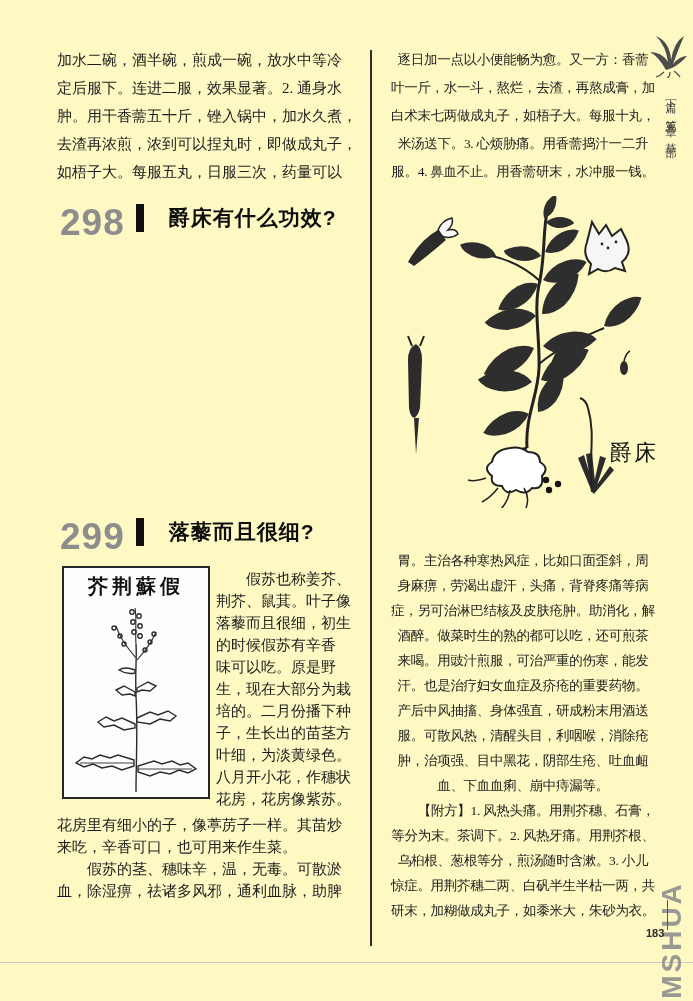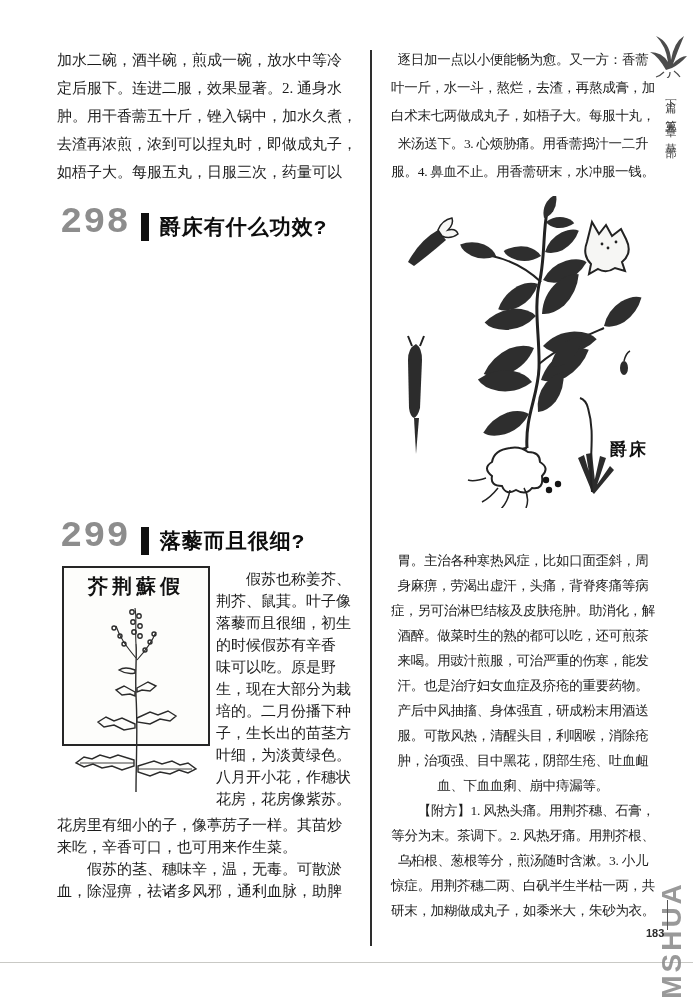--- a/index.html
+++ b/index.html
@@ -1,34 +1,34 @@
 <!DOCTYPE html>
 <html><head>
 <meta charset="utf-8">
 <style>
   html,body{margin:0;padding:0;background:#e8e8e6;}
   .page{
     position:relative;width:693px;height:1001px;margin:0 auto;
-    background:#ffffff;color:#1c1c1c;overflow:hidden;
+    background:#fef9c3;color:#1c1c1c;overflow:hidden;
     font-family:"Liberation Serif","DejaVu Serif",serif;
   }
   .tb{position:absolute;white-space:pre-line;text-align:left;}
   .tb-left{font-size:15px;line-height:28px;width:318px;left:57px;}
   .tb-right{font-size:13.5px;letter-spacing:-0.3px;line-height:28px;width:288px;left:379px;text-align:center;}
-  .heading{position:absolute;left:60px;display:flex;align-items:flex-end;gap:11px;
-    font-family:Liberation Mono, monospace;}
+  .heading{position:absolute;left:60px;display:flex;align-items:flex-start;gap:11px;
+    font-family:Liberation Sans, sans-serif;}
   .h-num{font-size:37px;font-weight:bold;color:#8d8d8d;line-height:1;letter-spacing:1px;}
   .h-bar{width:8px;height:28px;background:#101010;}
-  .h-title{font-size:21px;font-weight:bold;color:#0e0e0e;letter-spacing:1px;}
+  .h-title{font-size:21px;font-weight:bold;color:#0e0e0e;letter-spacing:1px;margin-left:14px;}
   .divider{position:absolute;left:370px;top:50px;width:2px;height:896px;background:#2e2e2e;}
-  .illus-box{position:absolute;left:62px;top:566px;width:148px;height:180px;
+  .illus-box{position:absolute;left:62px;top:566px;width:148px;height:233px;
     border:2px solid #262626;box-sizing:border-box;background:#fdfdfb;text-align:center;}
   .box-title{font-size:20px;font-weight:bold;letter-spacing:4px;margin-top:5px;color:#111;}
   .illus-label{position:absolute;font-family:"Liberation Sans","DejaVu Sans",sans-serif;
-    font-weight:bold;font-size:17px;letter-spacing:2px;color:#111;}
+    font-weight:normal;font-size:22px;letter-spacing:2px;color:#111;}
   .sidebar-text{position:absolute;left:663px;top:90px;writing-mode:vertical-rl;
     font-size:11.5px;letter-spacing:3px;color:#3c3c3c;height:160px;
     font-family:"Liberation Serif","DejaVu Serif",serif;}
   .bottom-rule{position:absolute;left:0;top:962px;width:693px;height:1px;background:#c9c9c5;}
   .watermark{position:absolute;left:602px;top:922px;width:140px;height:36px;
     transform:rotate(-90deg);display:flex;align-items:center;justify-content:center;
     font-family:"Liberation Sans","DejaVu Sans",sans-serif;font-weight:600;
     font-size:28px;letter-spacing:3px;color:#8f8f8f;opacity:.9;}
   .page-num{position:absolute;left:646px;top:927px;font-size:11px;font-weight:bold;
     color:#2c2c2c;font-family:"Liberation Sans","DejaVu Sans",sans-serif;z-index:5;}

